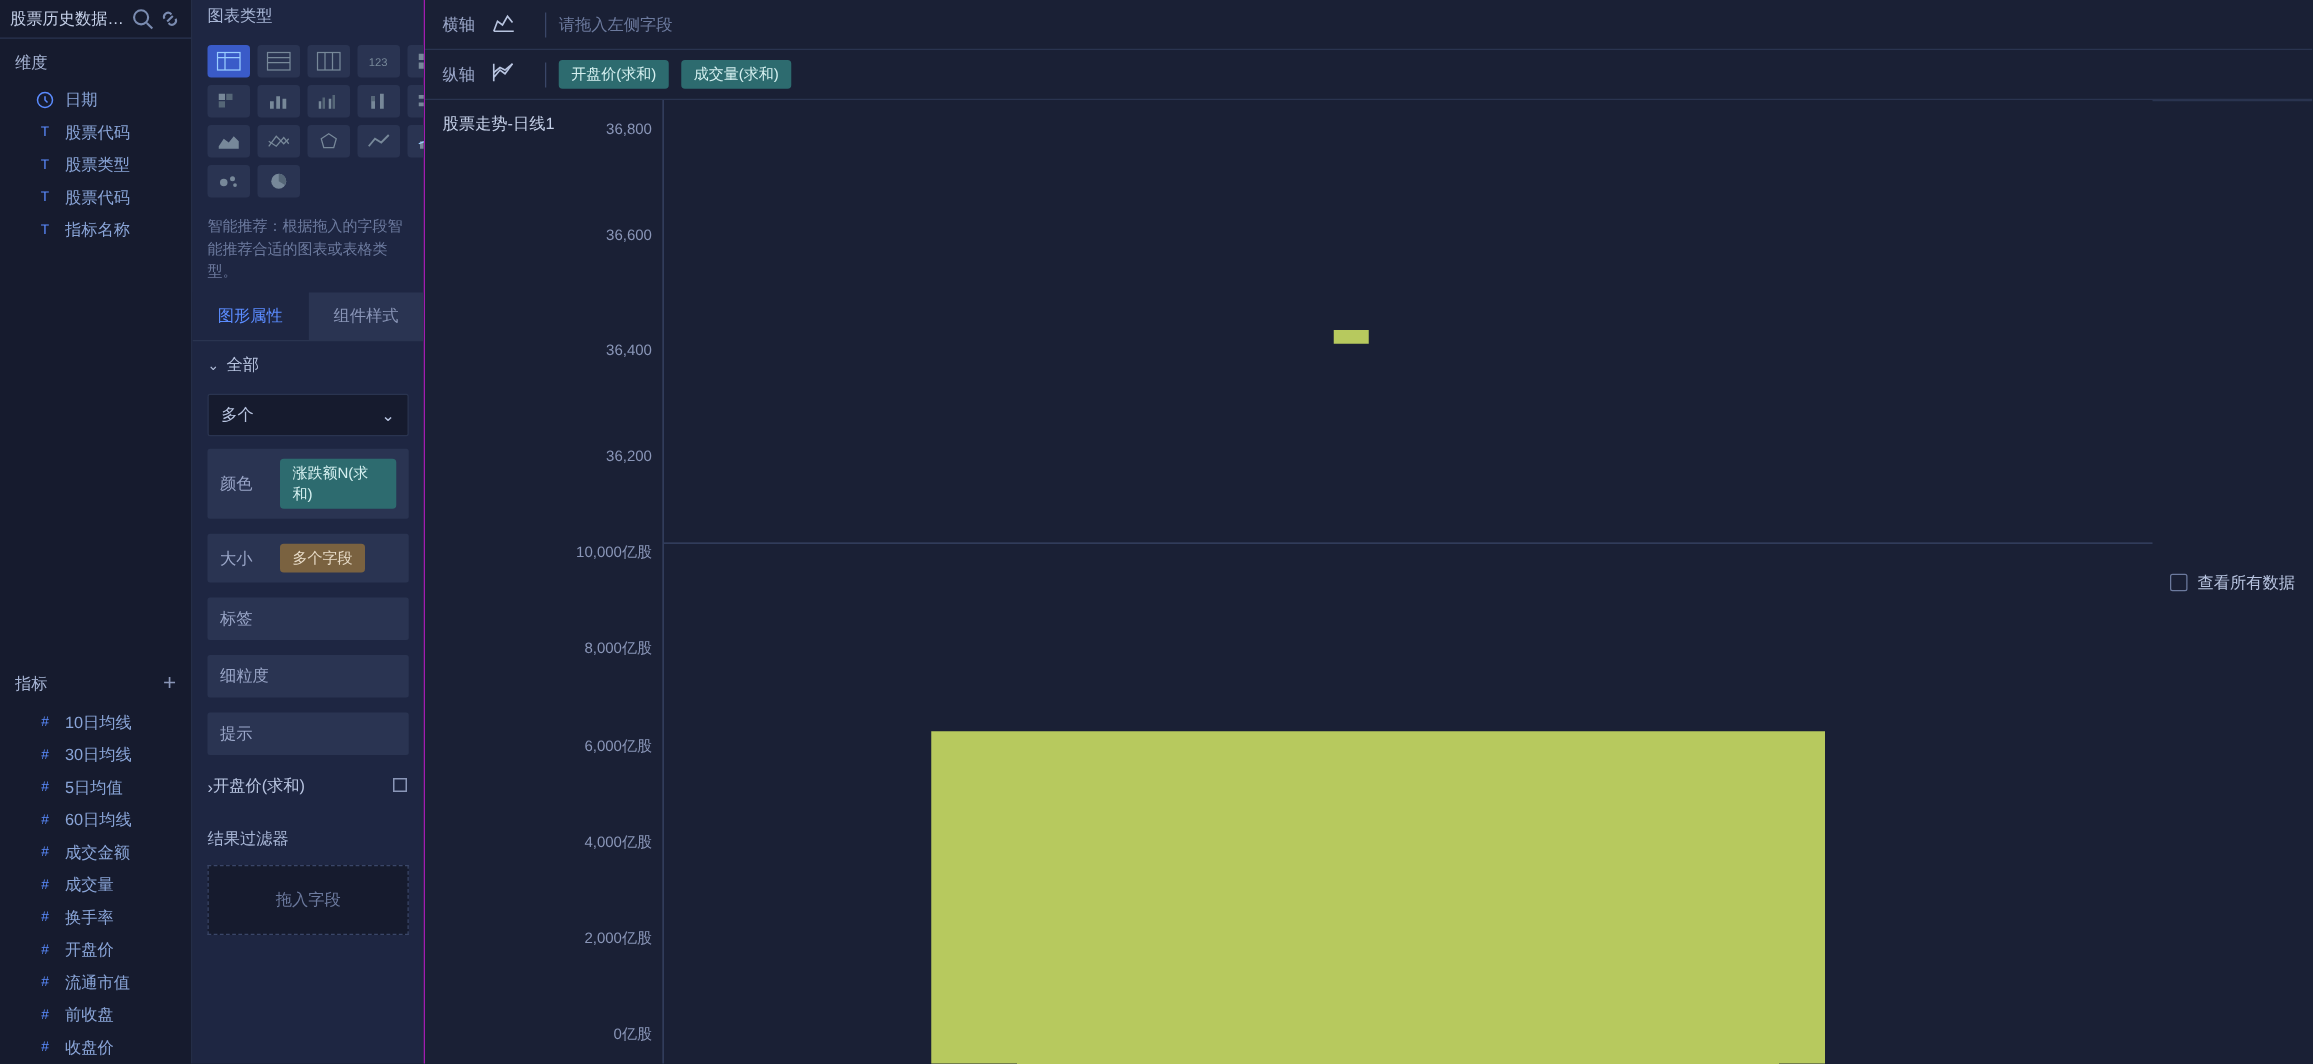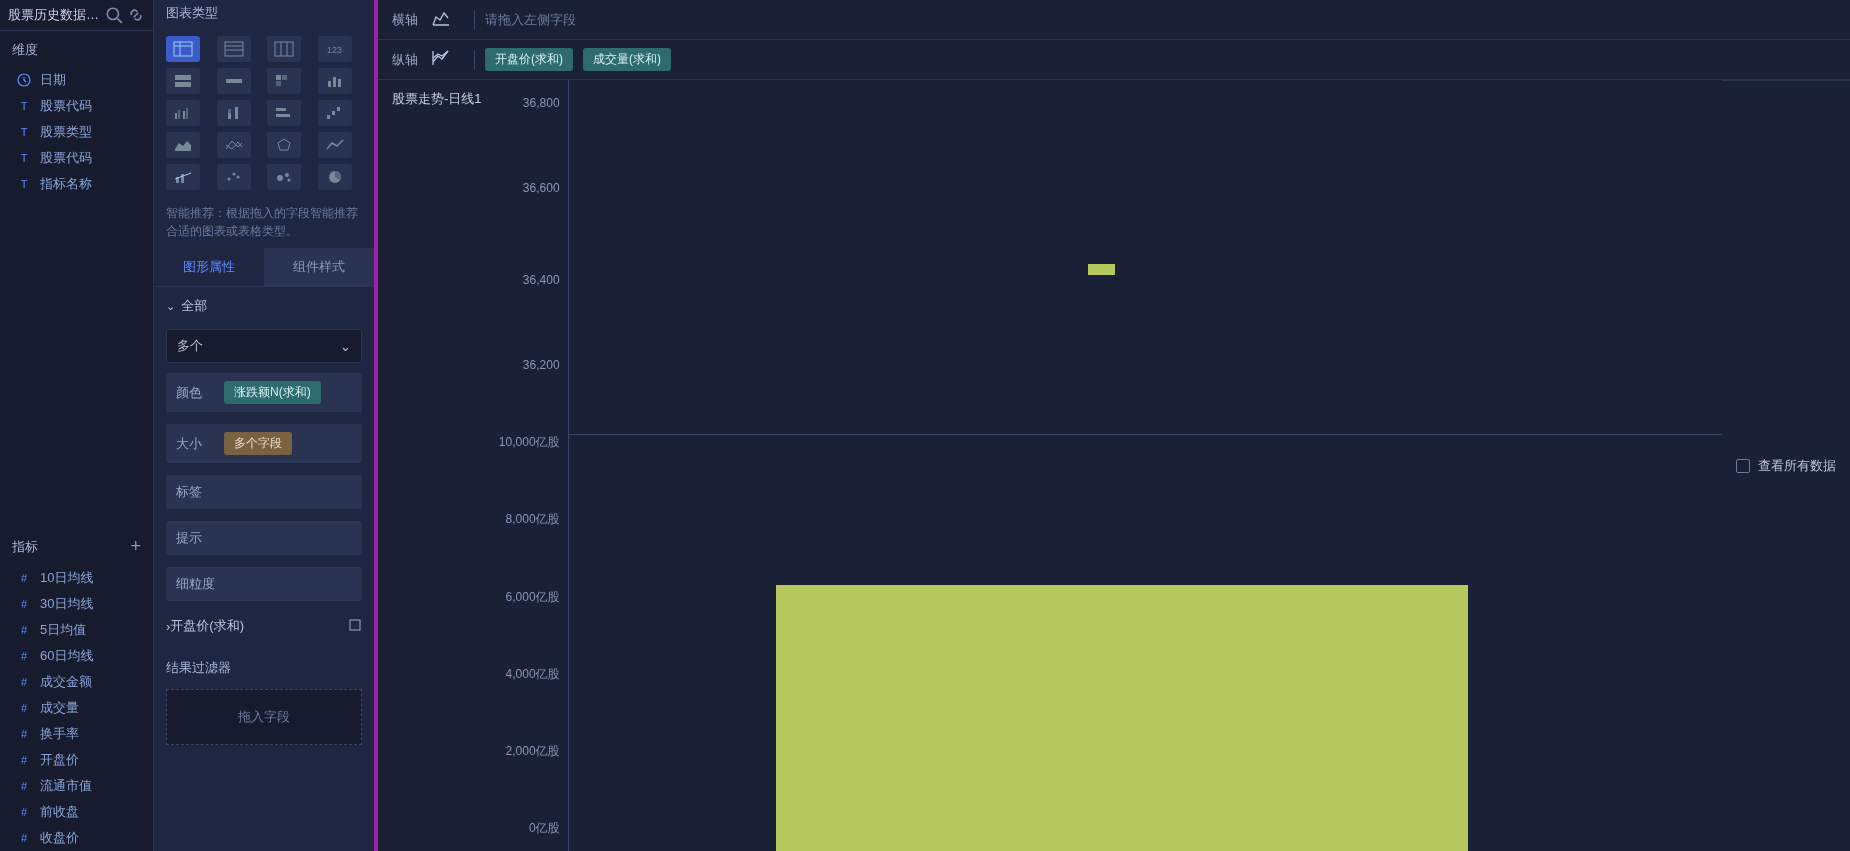--- a/index.html
+++ b/index.html
@@ -49,21 +49,21 @@
   display: flex;
   align-items: center;
 }
 .section-header .add {
   margin-left: auto;
   font-size: 18px;
   color: #8a96b8;
   cursor: pointer;
 }
 .field-list {
-  padding: 0 8px;
+  padding: 0 20px;
 }
 .field-item {
   display: flex;
   align-items: center;
   padding: 4px 8px;
   color: #8aa5d8;
   cursor: pointer;
   border-radius: 2px;
 }
 .field-icon {
@@ -73,34 +73,34 @@
   align-items: center;
   justify-content: center;
   font-size: 11px;
   color: #5b8cff;
 }
 .field-icon.dim { color: #5b8cff; }
 .field-icon.met { color: #5b8cff; }
 .spacer { flex: 1; }
 
 .config-panel {
-  width: 224px;
+  width: 186px;
   background: #1e2642;
-  border-right: 4px solid #a21caf;
+  border-right: 1px solid #a21caf;
   display: flex;
   flex-direction: column;
   overflow: hidden;
 }
 .config-title {
   padding: 4px 12px 8px;
   color: #a8b6d6;
 }
 .chart-type-grid {
   display: grid;
-  grid-template-columns: repeat(4, 1fr);
+  grid-template-columns: repeat(6, 1fr);
   gap: 6px;
   padding: 6px 12px;
 }
 .chart-type-cell {
   width: 34px; height: 26px;
   background: #2a3452;
   border-radius: 3px;
   display: flex;
   align-items: center;
   justify-content: center;
@@ -550,24 +550,24 @@
     <span class="pill teal">涨跌额N(求和)</span>
   </div>
   <div class="prop-row">
     <span class="label">大小</span>
     <span class="pill brown">多个字段</span>
   </div>
   <div class="prop-row">
     <span class="label">标签</span>
   </div>
   <div class="prop-row">
+    <span class="label">细粒度</span>
+  </div>
+  <div class="prop-row">
     <span class="label">提示</span>
-  </div>
-  <div class="prop-row">
-    <span class="label">细粒度</span>
   </div>
 
   <div class="expand-row">
     <span class="chev">›</span>
     <span>开盘价(求和)</span>
     <span class="sq">
       <svg width="14" height="14" viewBox="0 0 14 14" fill="none" stroke="#8a96b8" stroke-width="1.2">
           <rect x="2" y="2" width="10" height="10"></rect>
         </svg>
     </span>

